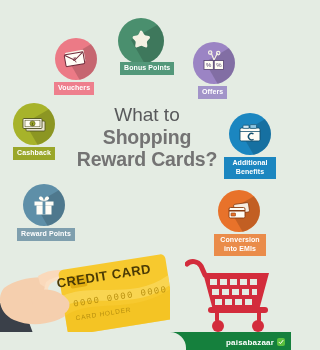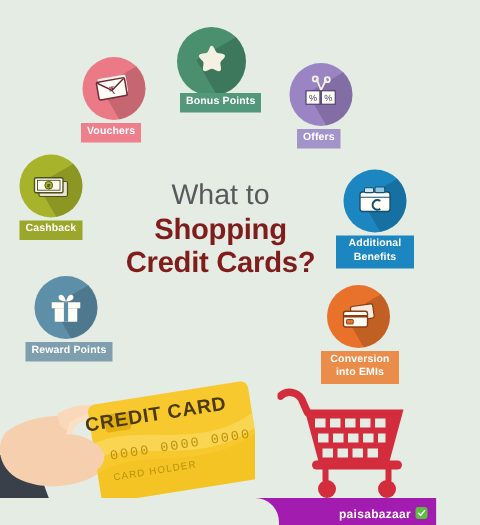--- a/index.html
+++ b/index.html
@@ -45,44 +45,44 @@
     padding:2px 4px 2.5px 4px;
     white-space:nowrap;
     text-align:center;
     letter-spacing:.1px;
   }
   .chip.two-line{white-space:normal;width:44px;}
 
   
   #headline{
     position:absolute;
-    left:62px;top:120px;
+    left:62px;top:104px;
     width:170px;
     text-align:center;
     line-height:22px;
   }
   #headline .l1,#headline .l2{
     display:block;
     color:#58595b;
     font-size:19px;
     font-weight:normal;
   }
   #headline .l3,#headline .l4{
     display:block;
-    color:#7f1d1d;
+    color:#737373;
     font-size:19.5px;
     font-weight:bold;
     letter-spacing:-.2px;
   }
 
   
   #footer-bar{
     position:absolute;left:0;bottom:0;
     width:291px;height:18px;
-    background:#a21caf;
+    background:#15803d;
   }
   #footer-bar:before{
     content:"";
     position:absolute;
     left:0;bottom:0;
     width:186px;height:18px;
     background:#e4ece3;
     border-top-right-radius:16px;
   }
   #brand{
@@ -207,21 +207,21 @@
         <path d="M3 10.8 H19" stroke="#8a3c12" stroke-width="1.6"></path>
         <rect x="5" y="13" width="4.5" height="3" rx=".5" fill="#e8722a" stroke="#8a3c12" stroke-width=".6"></rect>
       </svg>
     </div>
   </div>
   <div class="chip two-line" style="left:214px;top:234px;background:#ea8c4a;">Conversion into EMIs</div>
 
   <div id="headline">
     <span class="l1">What to</span>
     <span class="l3">Shopping</span>
-    <span class="l4">Credit Cards?</span>
+    <span class="l4">Reward Cards?</span>
   </div>
 
   <svg id="hand-card" viewBox="0 0 176 118">
 
     <path d="M-4 74 L26 66 L40 104 L4 118 L-4 118 Z" fill="#3a4049"></path>
 
     <path d="M10 56 C26 44 54 42 70 50 C84 57 86 70 76 80
              C64 92 38 96 20 88 C6 82 2 66 10 56 Z" fill="#f5cfae"></path>
 
     <path d="M44 44 C56 36 74 36 82 44 C88 50 86 58 78 60

